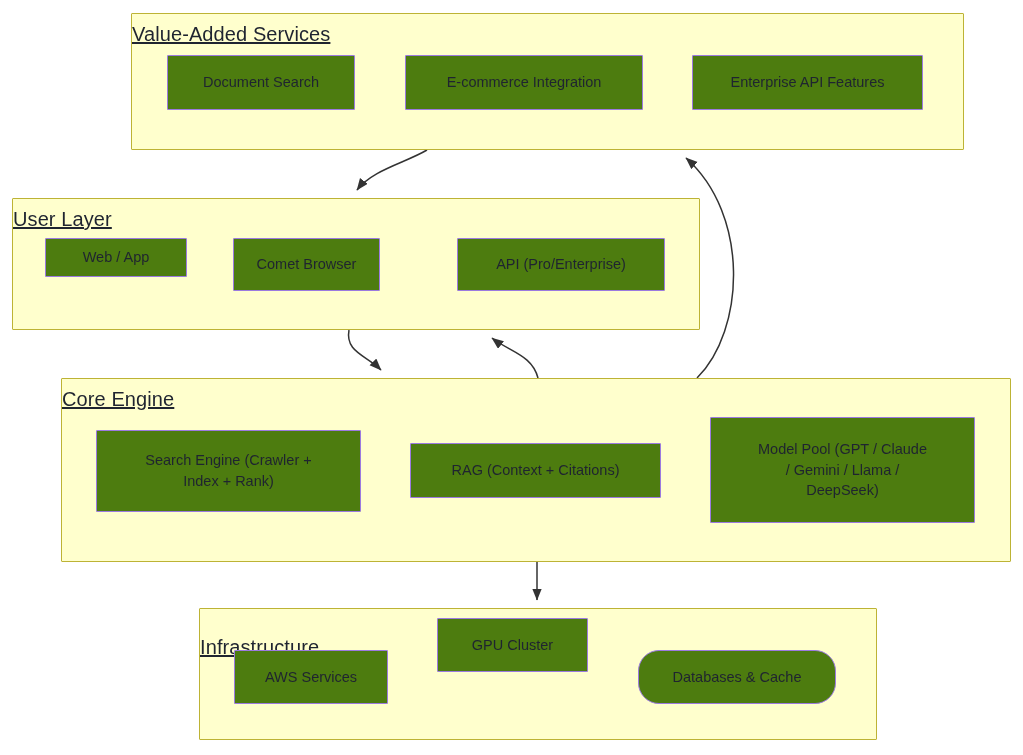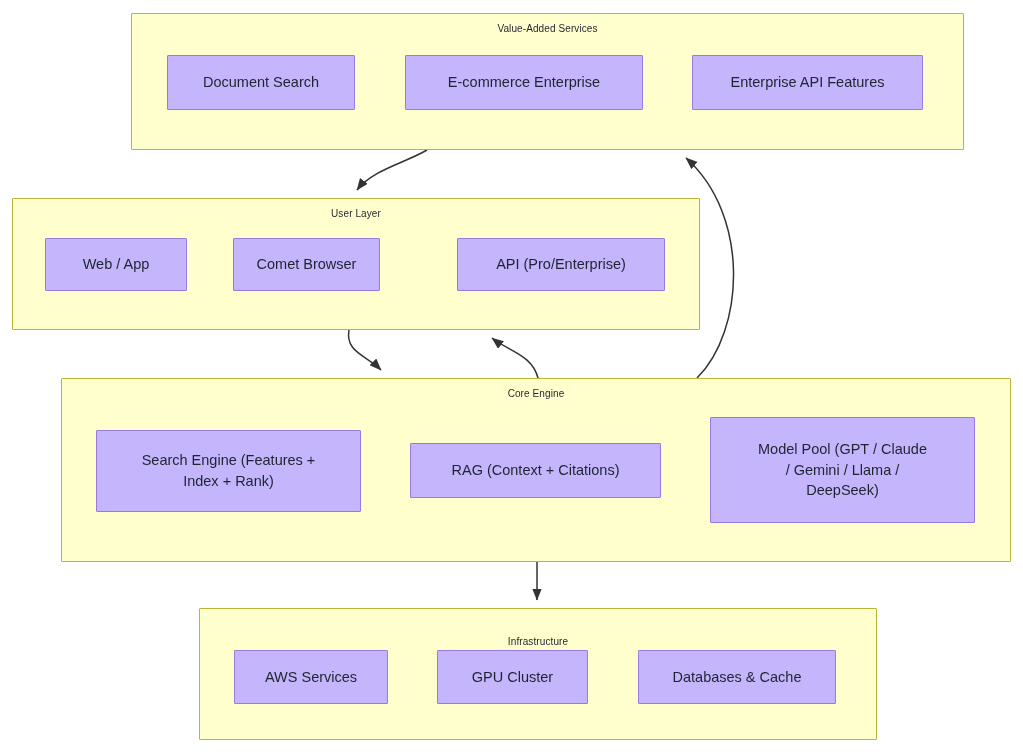--- a/index.html
+++ b/index.html
@@ -29,30 +29,31 @@
     position: absolute;
     box-sizing: border-box;
     background: #ffffcd;
     border: 1.6px solid #bdb335;
     border-radius: 1px;
   }
   .cluster-label {
     position: absolute;
     left: 0;
     right: 0;
-    text-align: center;
-    font-size: 10px;
+    text-align: left;
+    font-size: 20px;
     color: #1f2430;
     letter-spacing: 0.1px;
     white-space: nowrap;
+    text-decoration: underline;
   }
   .node {
     position: absolute;
     box-sizing: border-box;
-    background: #c4b5fd;
+    background: #4d7c0f;
     border: 1.4px solid #9b7ae0;
     border-radius: 1px;
     display: flex;
     align-items: center;
     justify-content: center;
     text-align: center;
     font-size: 14.5px;
     color: #1f2430;
     line-height: 1.42;
     padding: 2px 6px;
@@ -83,59 +84,59 @@
   </svg>
 
   <div id="clusters-root">
       <div class="cluster" style="left: 131px; top: 13px; width: 833px; height: 137px;">
         <div class="cluster-label" style="top: 9px;">Value-Added Services</div>
       </div>
       <div class="node" style="left: 167px; top: 55px; width: 188px; height: 55px;">
         <span class="node-text">Document Search</span>
       </div>
       <div class="node" style="left: 405px; top: 55px; width: 238px; height: 55px;">
-        <span class="node-text">E-commerce Enterprise</span>
+        <span class="node-text">E-commerce Integration</span>
       </div>
       <div class="node" style="left: 692px; top: 55px; width: 231px; height: 55px;">
         <span class="node-text">Enterprise API Features</span>
       </div>
       <div class="cluster" style="left: 12px; top: 198px; width: 688px; height: 132px;">
         <div class="cluster-label" style="top: 9px;">User Layer</div>
       </div>
-      <div class="node" style="left: 45px; top: 238px; width: 142px; height: 53px;">
+      <div class="node" style="left: 45px; top: 238px; width: 142px; height: 39px;">
         <span class="node-text">Web / App</span>
       </div>
       <div class="node" style="left: 233px; top: 238px; width: 147px; height: 53px;">
         <span class="node-text">Comet Browser</span>
       </div>
       <div class="node" style="left: 457px; top: 238px; width: 208px; height: 53px;">
         <span class="node-text">API (Pro/Enterprise)</span>
       </div>
       <div class="cluster" style="left: 61px; top: 378px; width: 950px; height: 184px;">
         <div class="cluster-label" style="top: 9px;">Core Engine</div>
       </div>
       <div class="node" style="left: 96px; top: 430px; width: 265px; height: 82px;">
-        <span class="node-text">Search Engine (Features +
+        <span class="node-text">Search Engine (Crawler +
 Index + Rank)</span>
       </div>
       <div class="node" style="left: 410px; top: 443px; width: 251px; height: 55px;">
         <span class="node-text">RAG (Context + Citations)</span>
       </div>
       <div class="node" style="left: 710px; top: 417px; width: 265px; height: 106px;">
         <span class="node-text">Model Pool (GPT / Claude
 / Gemini / Llama /
 DeepSeek)</span>
       </div>
       <div class="cluster" style="left: 199px; top: 608px; width: 678px; height: 132px;">
         <div class="cluster-label" style="top: 27px;">Infrastructure</div>
       </div>
       <div class="node" style="left: 234px; top: 650px; width: 154px; height: 54px;">
         <span class="node-text">AWS Services</span>
       </div>
-      <div class="node" style="left: 437px; top: 650px; width: 151px; height: 54px;">
+      <div class="node" style="left: 437px; top: 618px; width: 151px; height: 54px;">
         <span class="node-text">GPU Cluster</span>
       </div>
-      <div class="node" style="left: 638px; top: 650px; width: 198px; height: 54px;">
+      <div class="node" style="left: 638px; top: 650px; width: 198px; height: 54px; border-radius: 21px;">
         <span class="node-text">Databases &amp; Cache</span>
       </div>
     </div>
 
 </div>
 
 </body></html>

